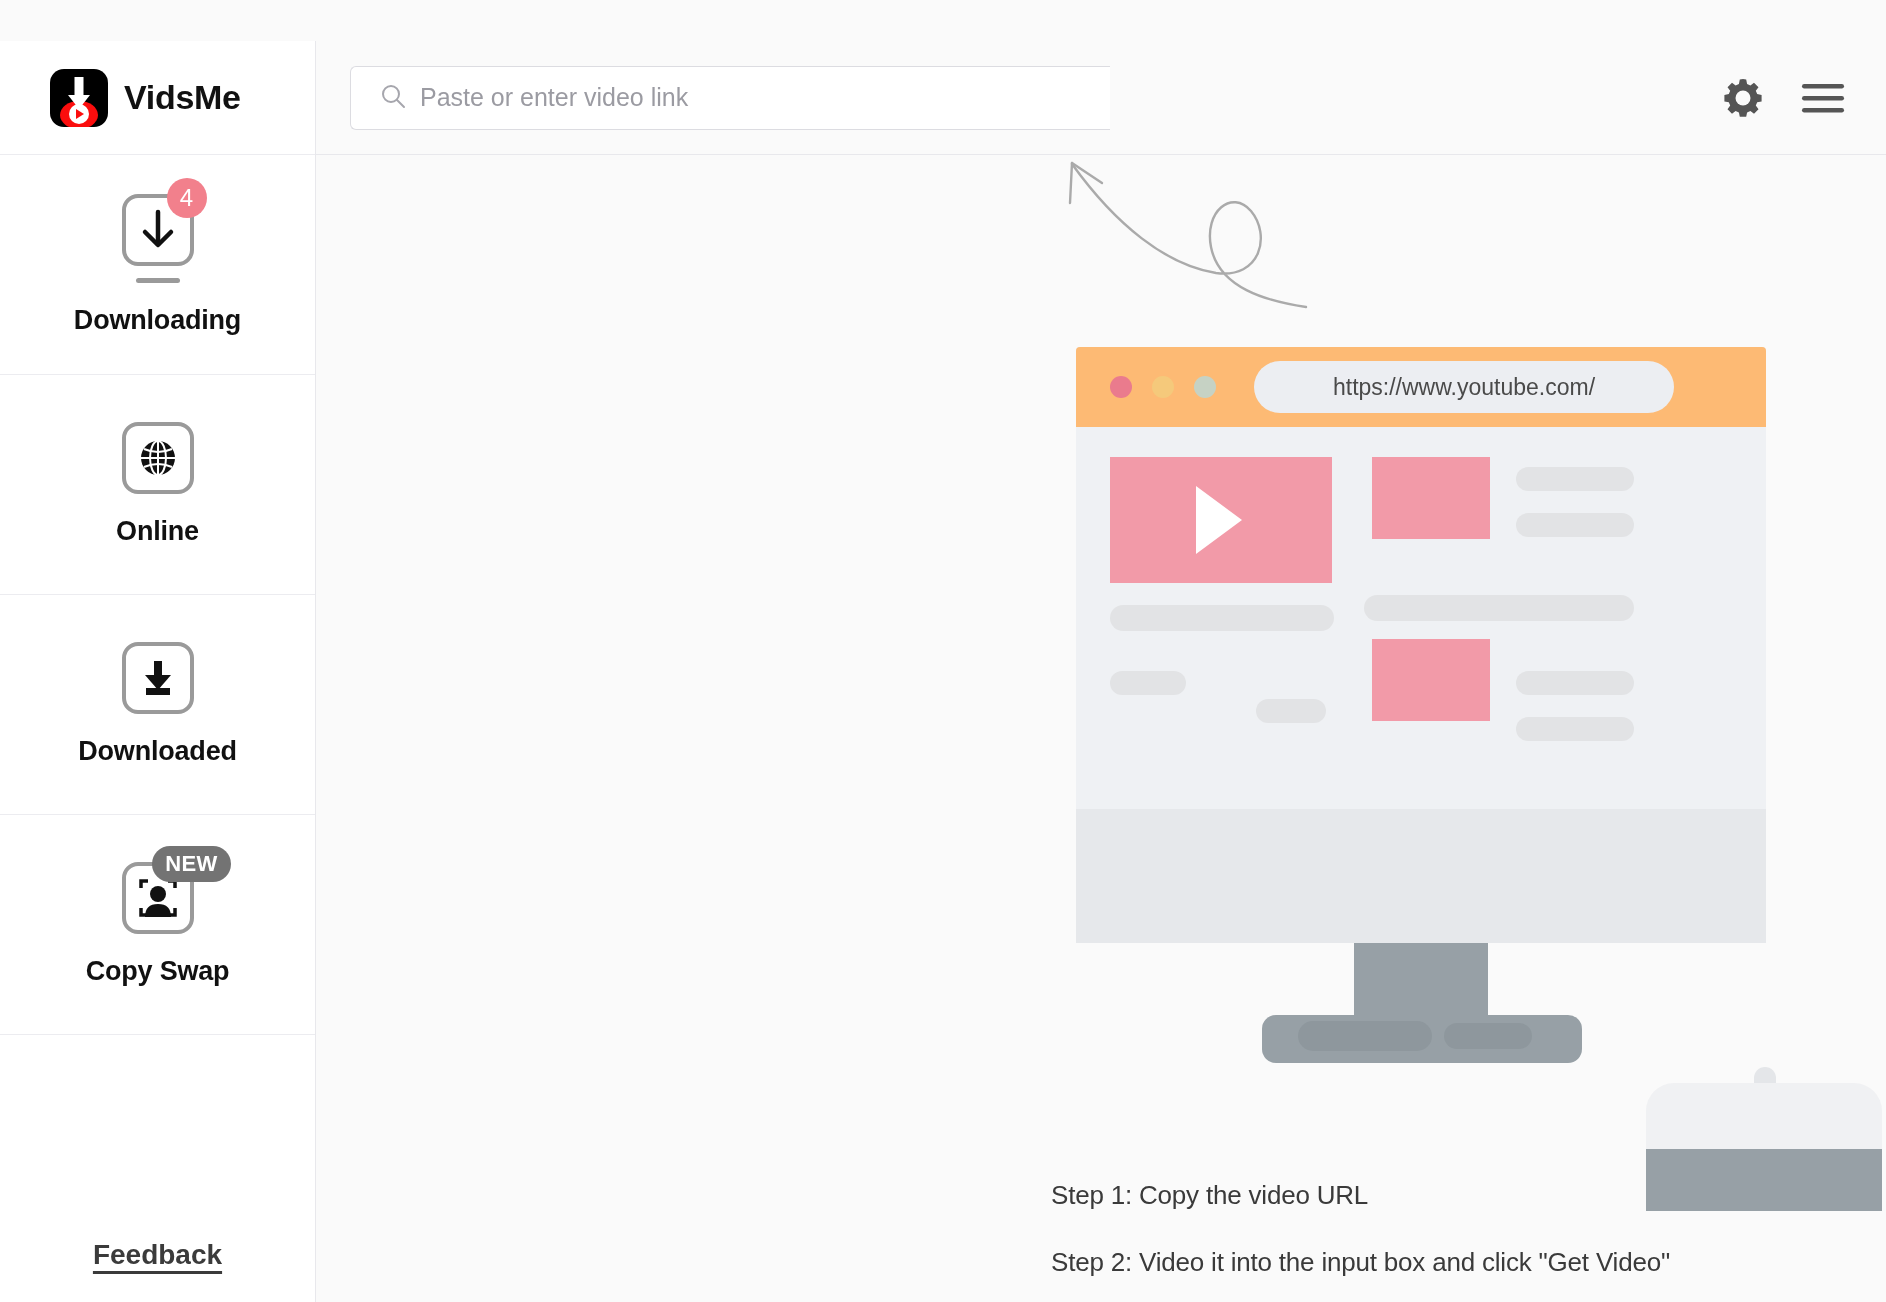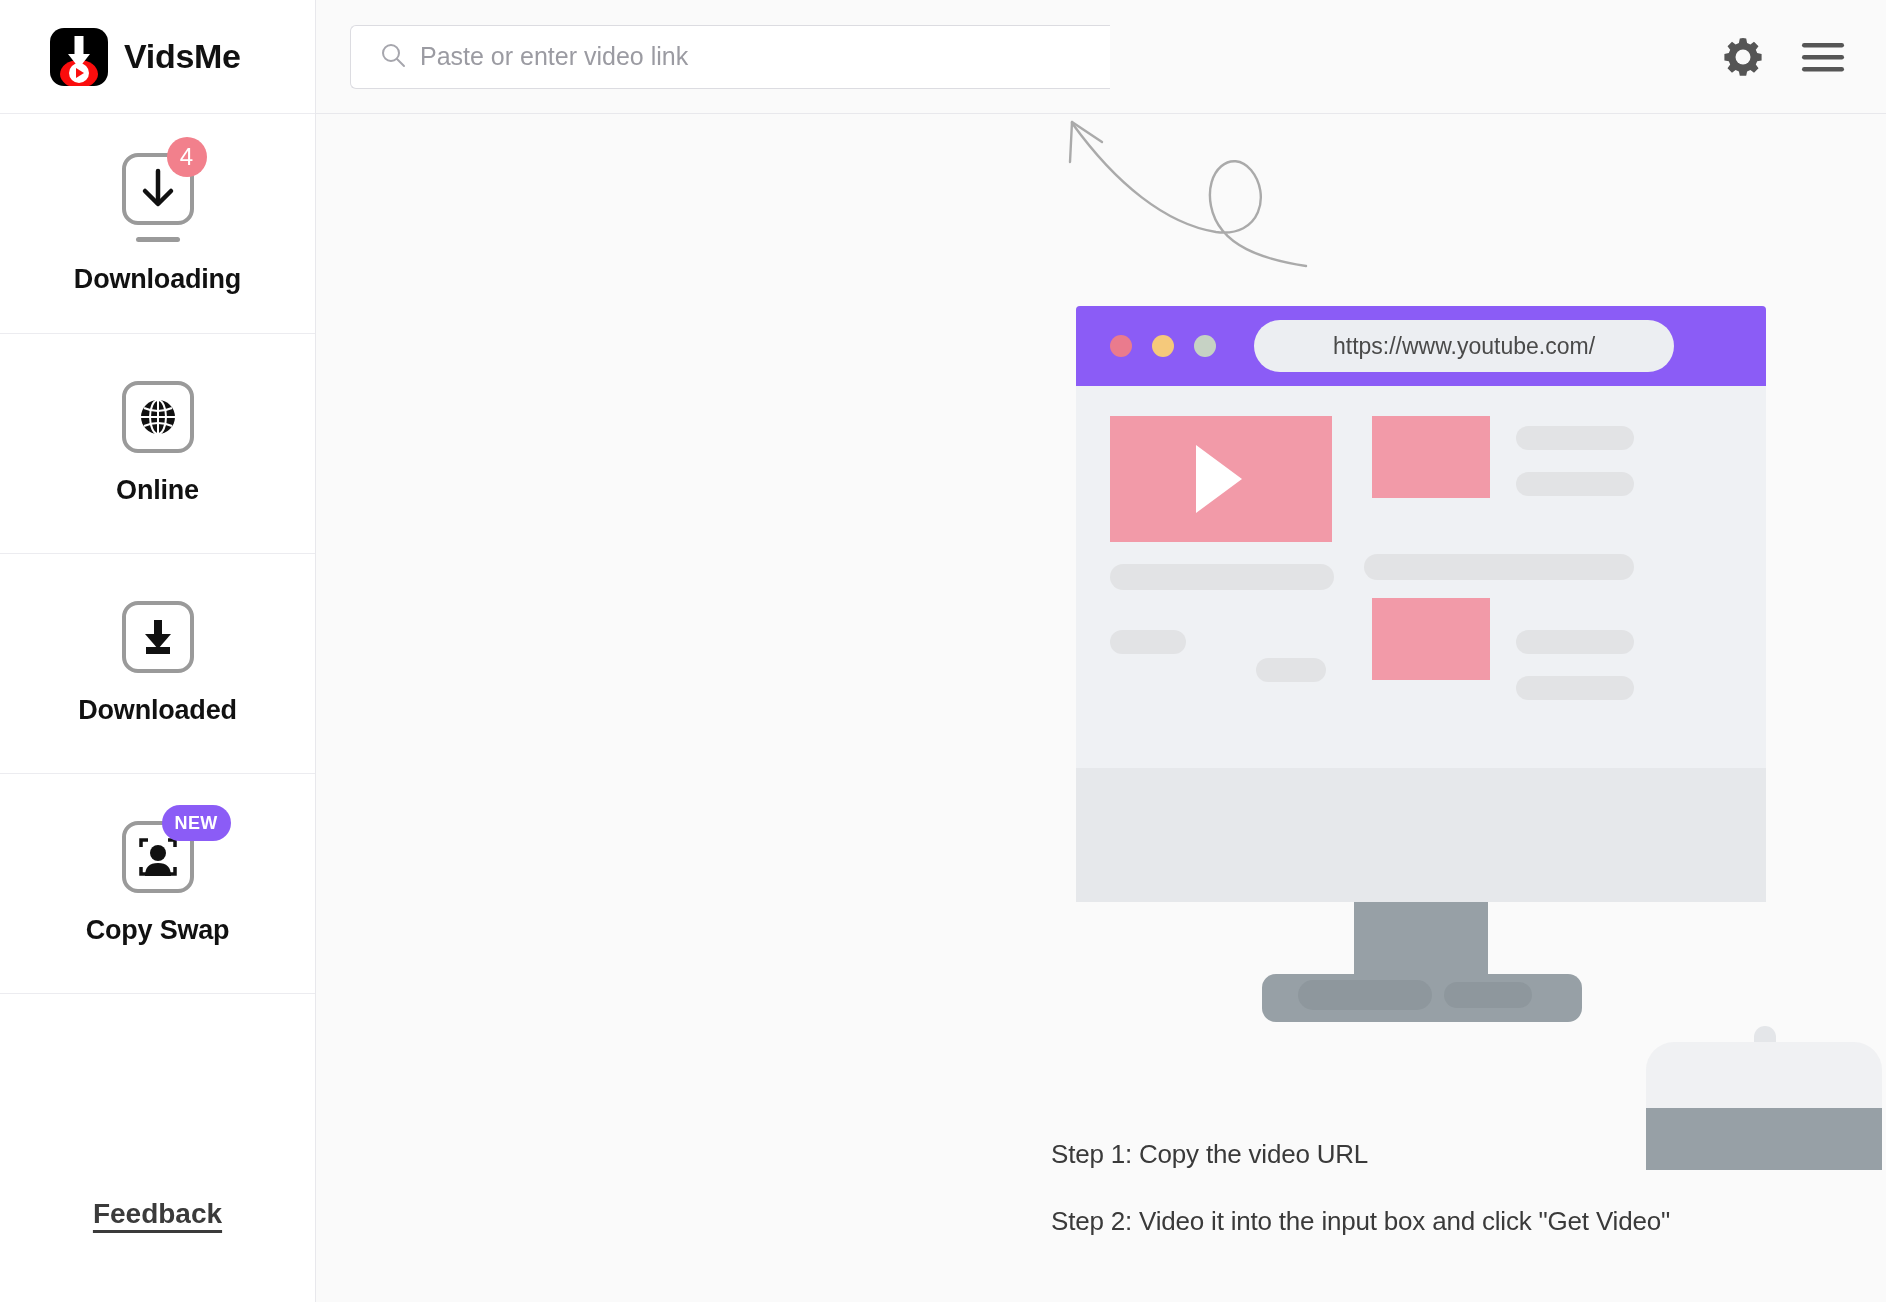--- a/index.html
+++ b/index.html
@@ -2,21 +2,21 @@
 <html><head>
 <meta charset="utf-8">
 <style>
   * { box-sizing: border-box; margin: 0; padding: 0; }
   html, body {
     width: 1886px; height: 1302px;
     font-family: "Liberation Sans", sans-serif;
     background: #fafafa;
     overflow: hidden;
   }
-  .app { display: flex; width: 1886px; height: 1004px; position: relative; }
+  .app { display: flex; width: 1886px; height: 1004px; position: relative; margin-top: 41px; }
 
   
   .sidebar {
     width: 316px; height: 1302px;
     background: #ffffff;
     border-right: 1px solid #e8e8ec;
     display: flex; flex-direction: column;
     flex: 0 0 316px;
   }
   .brand {
@@ -53,21 +53,21 @@
   }
   .badge-count {
     position: absolute; top: -16px; right: 6px;
     min-width: 40px; height: 40px; border-radius: 20px;
     background: #f2808c; color: #fff; font-size: 24px; font-weight: 500;
     display: flex; align-items: center; justify-content: center;
   }
   .badge-new {
     position: absolute; top: -16px; right: -18px;
     padding: 4px 13px; height: 36px; border-radius: 18px;
-    background: #8b5cf6; color: #fff; font-size: 18px; font-weight: bold;
+    background: #737373; color: #fff; font-size: 22px; font-weight: bold;
     display: flex; align-items: center; justify-content: center;
     letter-spacing: 0.3px;
   }
   .underline-bar {
     width: 44px; height: 5px; background: #9a9a9a; border-radius: 3px;
     margin-top: 12px;
   }
   .sidebar-spacer { flex: 1 1 auto; }
   .feedback-wrap {
     display: flex; justify-content: center; padding-bottom: 72px;
@@ -112,21 +112,21 @@
 
   
   .content { position: relative; width: 100%; height: calc(1302px - 114px); }
   .hand-arrow { position: absolute; left: 740px; top: 0px; }
   .monitor { position: absolute; left: 760px; top: 192px; width: 690px; }
   .screen {
     width: 690px; height: 540px; background: #e6e8eb;
     border-radius: 4px 4px 0 0; overflow: hidden;
   }
   .browser-chrome {
-    height: 80px; background: #8b5cf6;
+    height: 80px; background: #fdba74;
     display: flex; align-items: center; padding-left: 34px; gap: 20px;
   }
   .dot { width: 22px; height: 22px; border-radius: 50%; }
   .url-pill {
     margin-left: 18px; width: 420px; height: 52px; border-radius: 26px;
     background: #eceef2; display: flex; align-items: center;
     justify-content: center;
   }
   .url-text { font-size: 23px; color: #4a4a4a; }
   .page-body {

